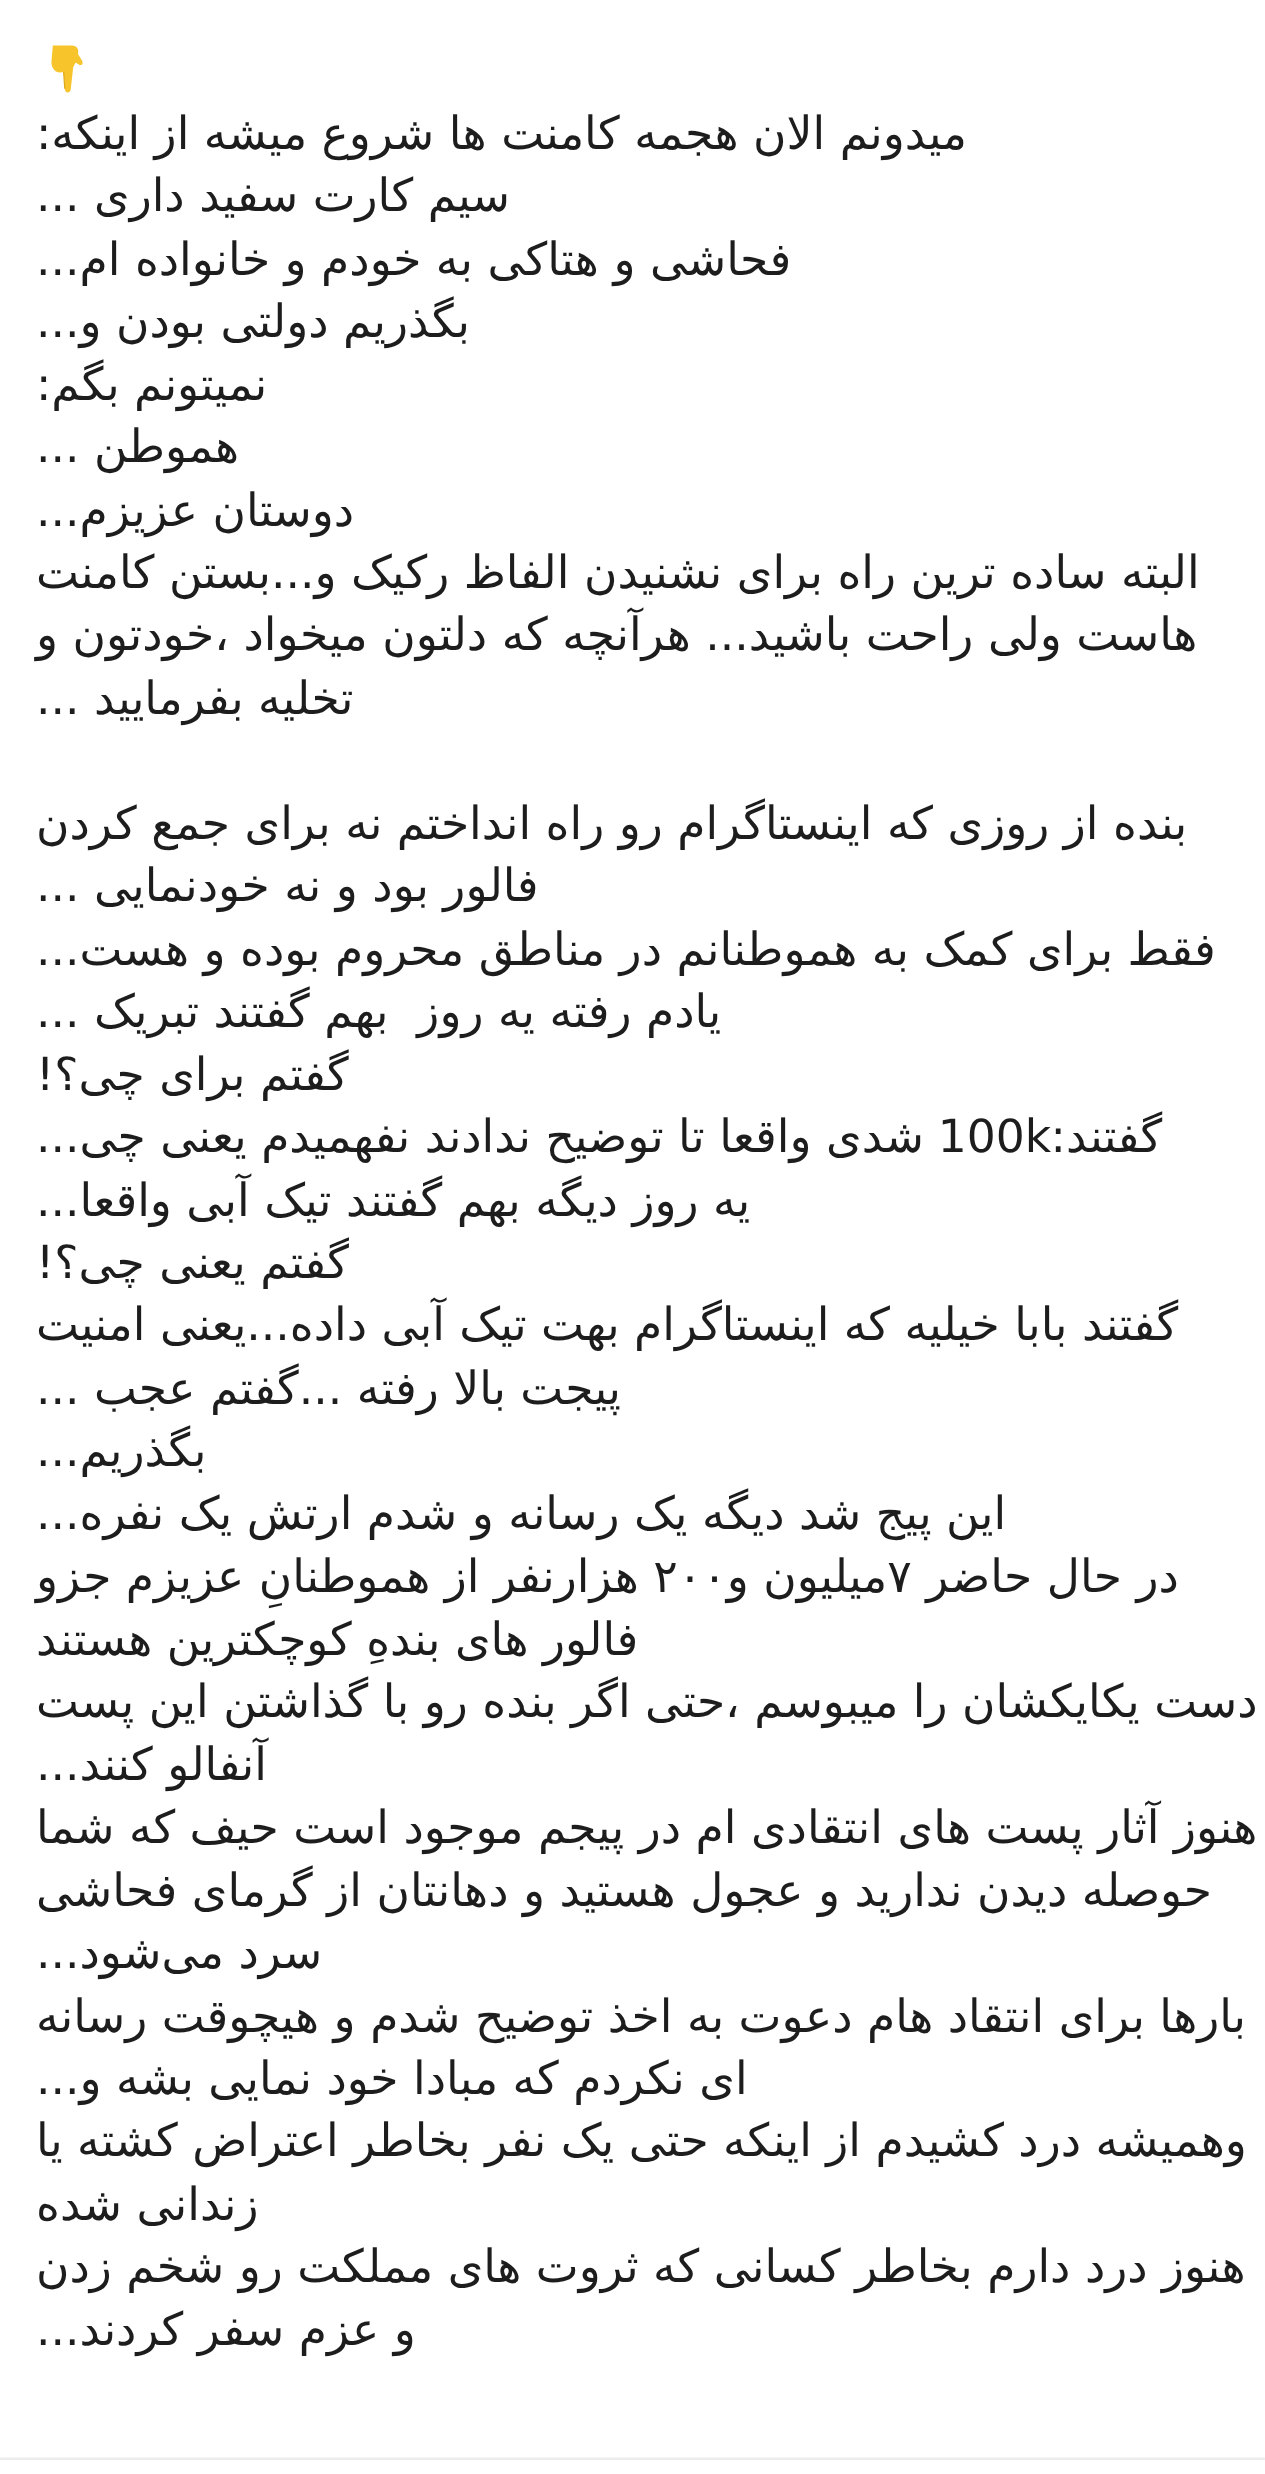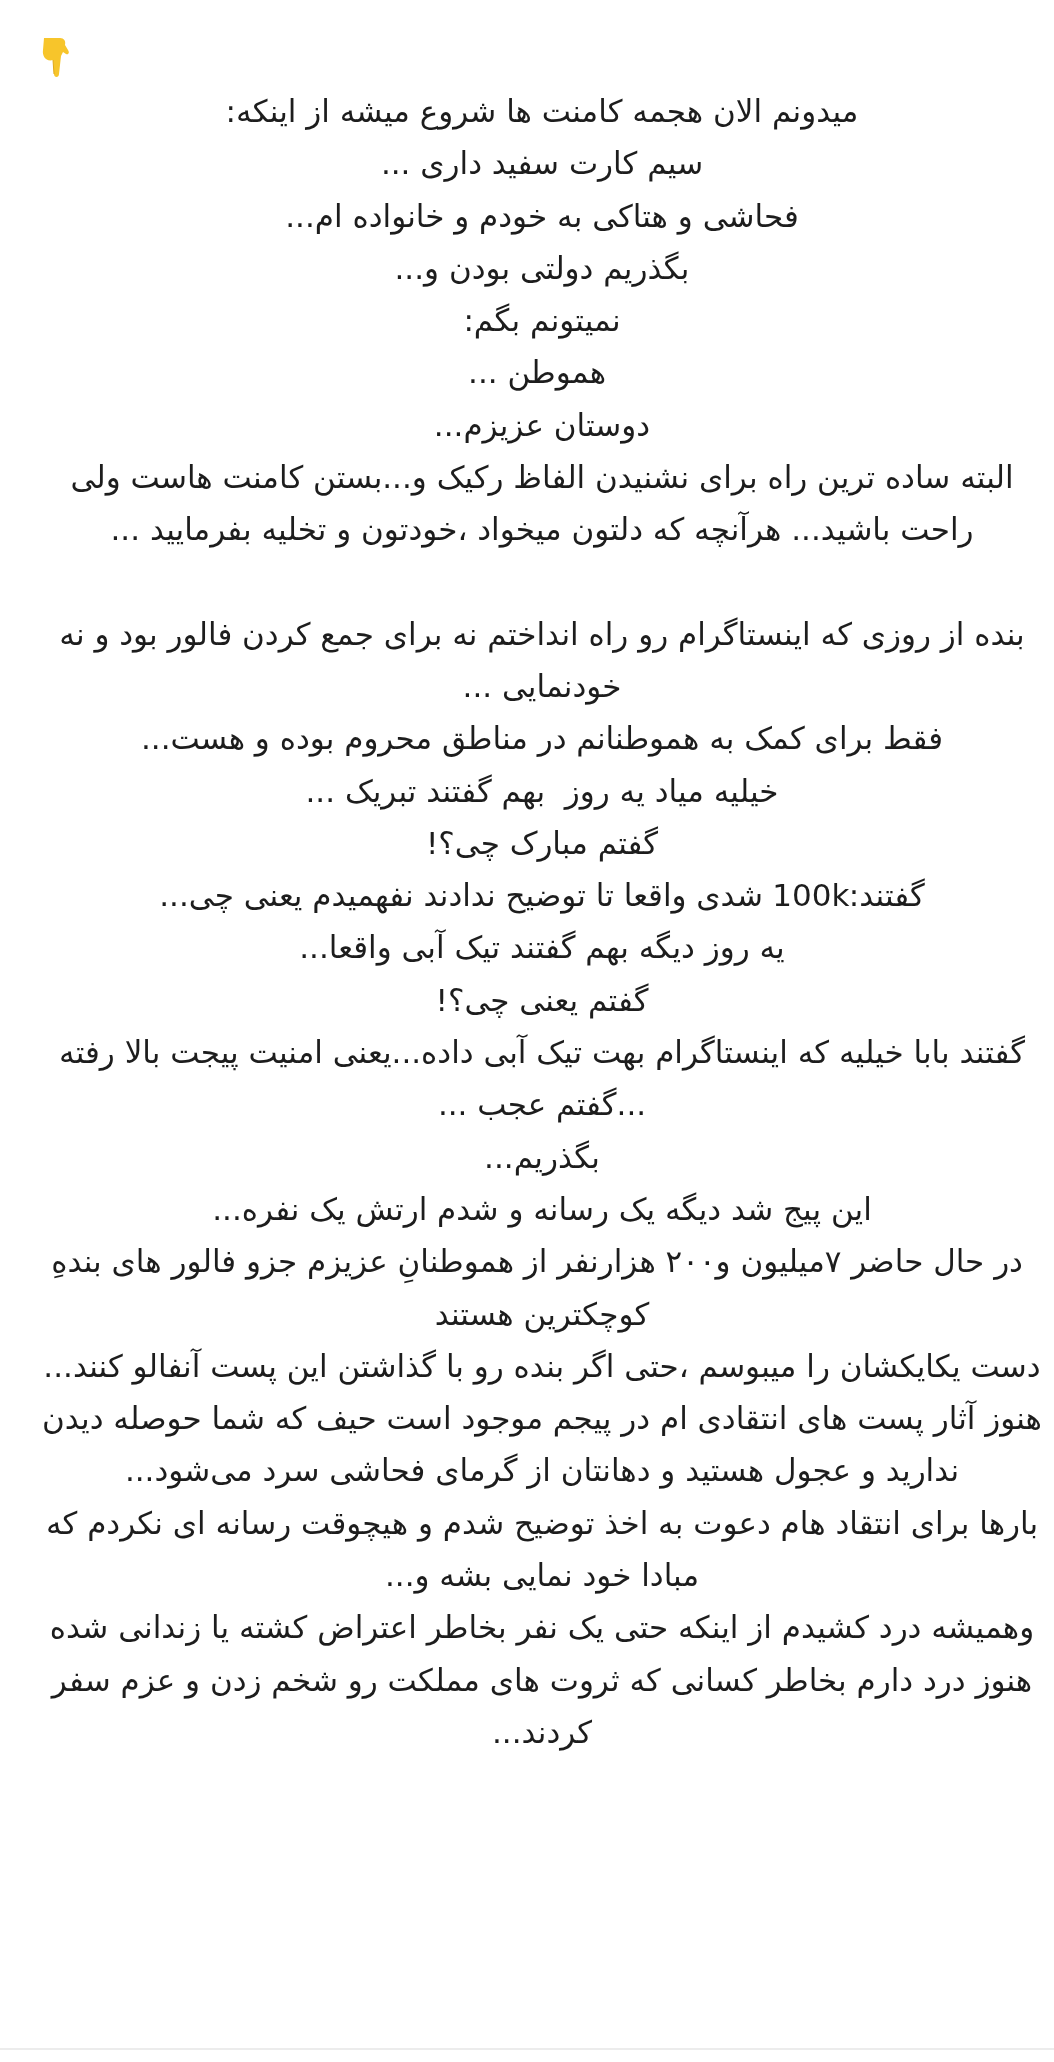--- a/index.html
+++ b/index.html
@@ -7,23 +7,23 @@
   .post {
     position: absolute; left: 0; top: 0; width: 1054px; height: 2050px;
     border-bottom: 2px solid #ececec;
     box-sizing: border-box;
   }
   .emoji {
     position: absolute; left: 38px; top: 36px; width: 34px; height: 44px;
   }
   .body-text {
     position: absolute; left: 30px; right: 0; top: 85px;
-    direction: rtl; text-align: center;
+    direction: rtl; text-align: left;
     font-family: "DejaVu Sans", sans-serif;
-    font-size: 31px; line-height: 52.3px; color: #1d1d1d;
+    font-size: 38px; line-height: 52.3px; color: #1d1d1d;
     letter-spacing: -0.5px;
   }
   .line { display: block; white-space: pre-wrap; min-height: 52px; }
 </style>
 </head>
 <body>
 
 <div class="post">
   <div class="emoji">
     <svg width="34" height="44" viewBox="0 0 34 44">
@@ -36,22 +36,22 @@
     <span class="line">سیم کارت سفید داری ...</span>
     <span class="line">فحاشی و هتاکی به خودم و خانواده ام...</span>
     <span class="line">بگذریم دولتی بودن و...</span>
     <span class="line">نمیتونم بگم:</span>
     <span class="line"> هموطن ...</span>
     <span class="line">دوستان عزیزم...</span>
     <span class="line">البته ساده ترین راه برای نشنیدن الفاظ رکیک و...بستن کامنت هاست ولی راحت باشید... هرآنچه که دلتون میخواد ،خودتون و تخلیه بفرمایید ...</span>
     <span class="line"></span>
     <span class="line">بنده از روزی که اینستاگرام رو راه انداختم نه برای جمع کردن فالور بود و نه خودنمایی ...</span>
     <span class="line">فقط برای کمک به هموطنانم در مناطق محروم بوده و هست...</span>
-    <span class="line">خیلیه میاد یه روز  بهم گفتند تبریک ...</span>
-    <span class="line">گفتم مبارک چی؟!</span>
+    <span class="line">یادم رفته یه روز  بهم گفتند تبریک ...</span>
+    <span class="line">گفتم برای چی؟!</span>
     <span class="line">گفتند:100k شدی واقعا تا توضیح ندادند نفهمیدم یعنی چی...</span>
     <span class="line">یه روز دیگه بهم گفتند تیک آبی واقعا...</span>
     <span class="line">گفتم یعنی چی؟!</span>
     <span class="line">گفتند بابا خیلیه که اینستاگرام بهت تیک آبی داده...یعنی امنیت پیجت بالا رفته ...گفتم عجب ...</span>
     <span class="line">بگذریم...</span>
     <span class="line">این پیج شد دیگه یک رسانه و شدم ارتش یک نفره...</span>
     <span class="line"> در حال حاضر ۷میلیون و۲۰۰ هزارنفر از هموطنانِ عزیزم جزو فالور های بندهِ کوچکترین هستند</span>
     <span class="line">دست یکایکشان را میبوسم ،حتی اگر بنده رو با گذاشتن این پست آنفالو کنند...</span>
     <span class="line">هنوز آثار پست های انتقادی ام در پیجم موجود است حیف که شما حوصله دیدن ندارید و عجول هستید و دهانتان از گرمای فحاشی سرد می‌شود...</span>
     <span class="line">بارها برای انتقاد هام دعوت به اخذ توضیح شدم و هیچوقت رسانه ای نکردم که مبادا خود نمایی بشه و...</span>

